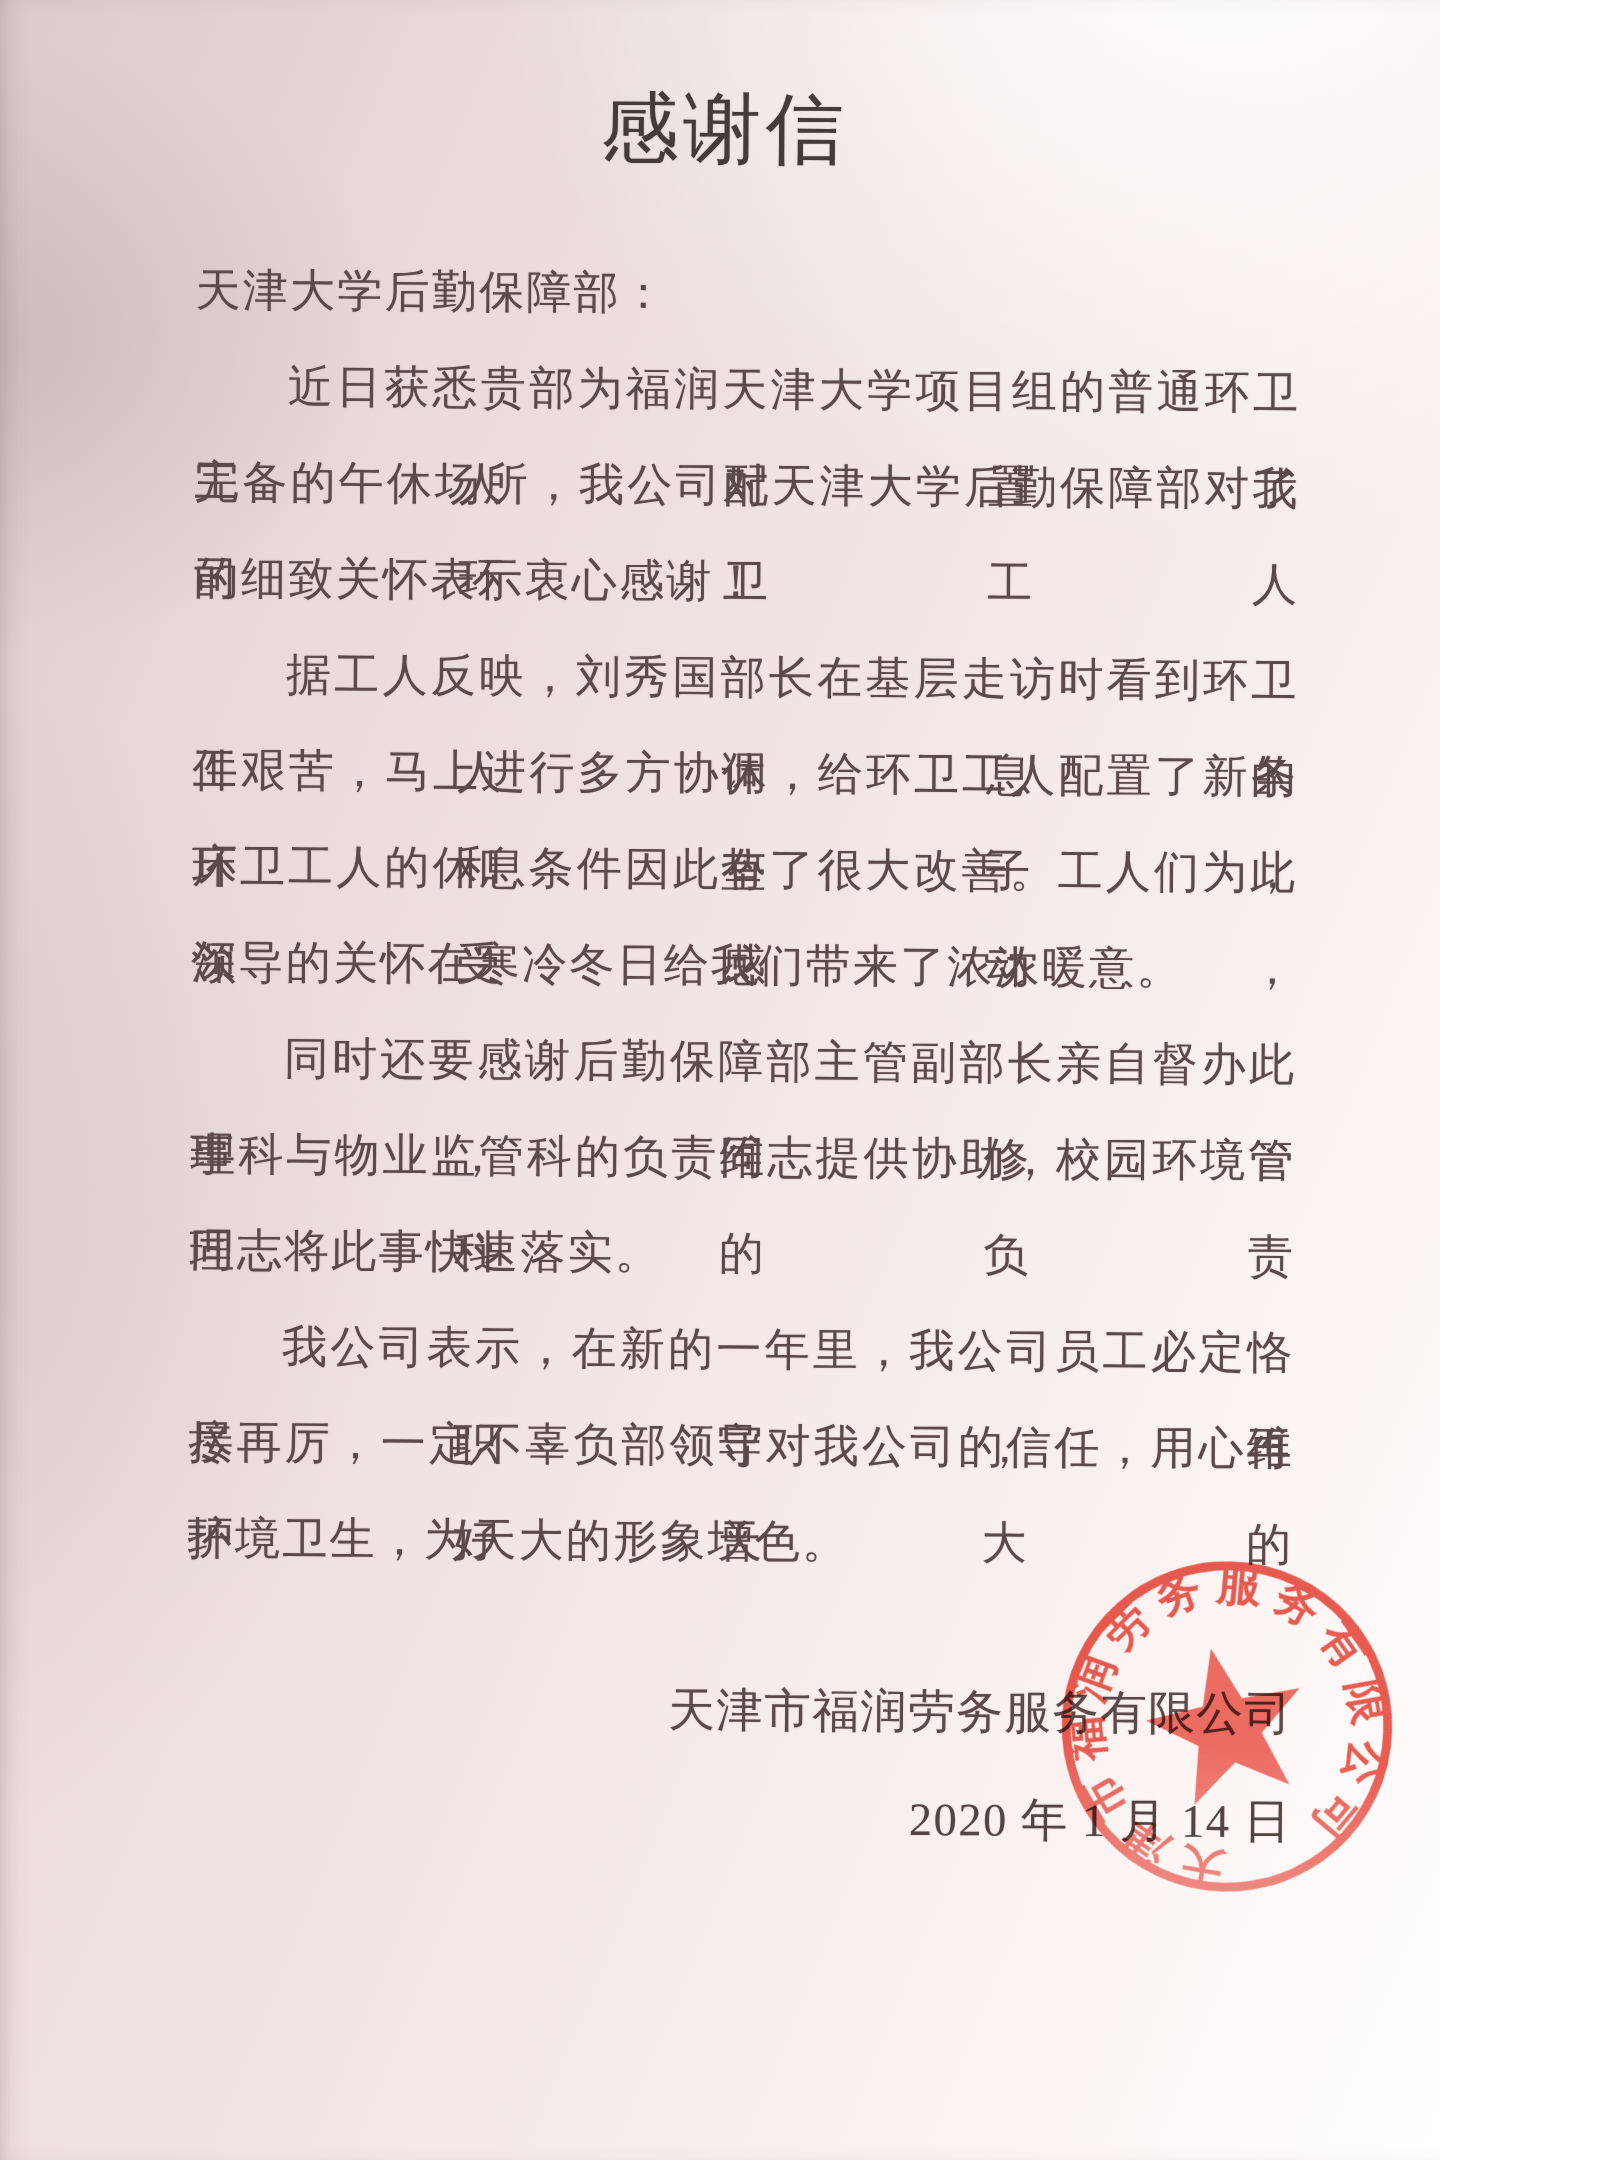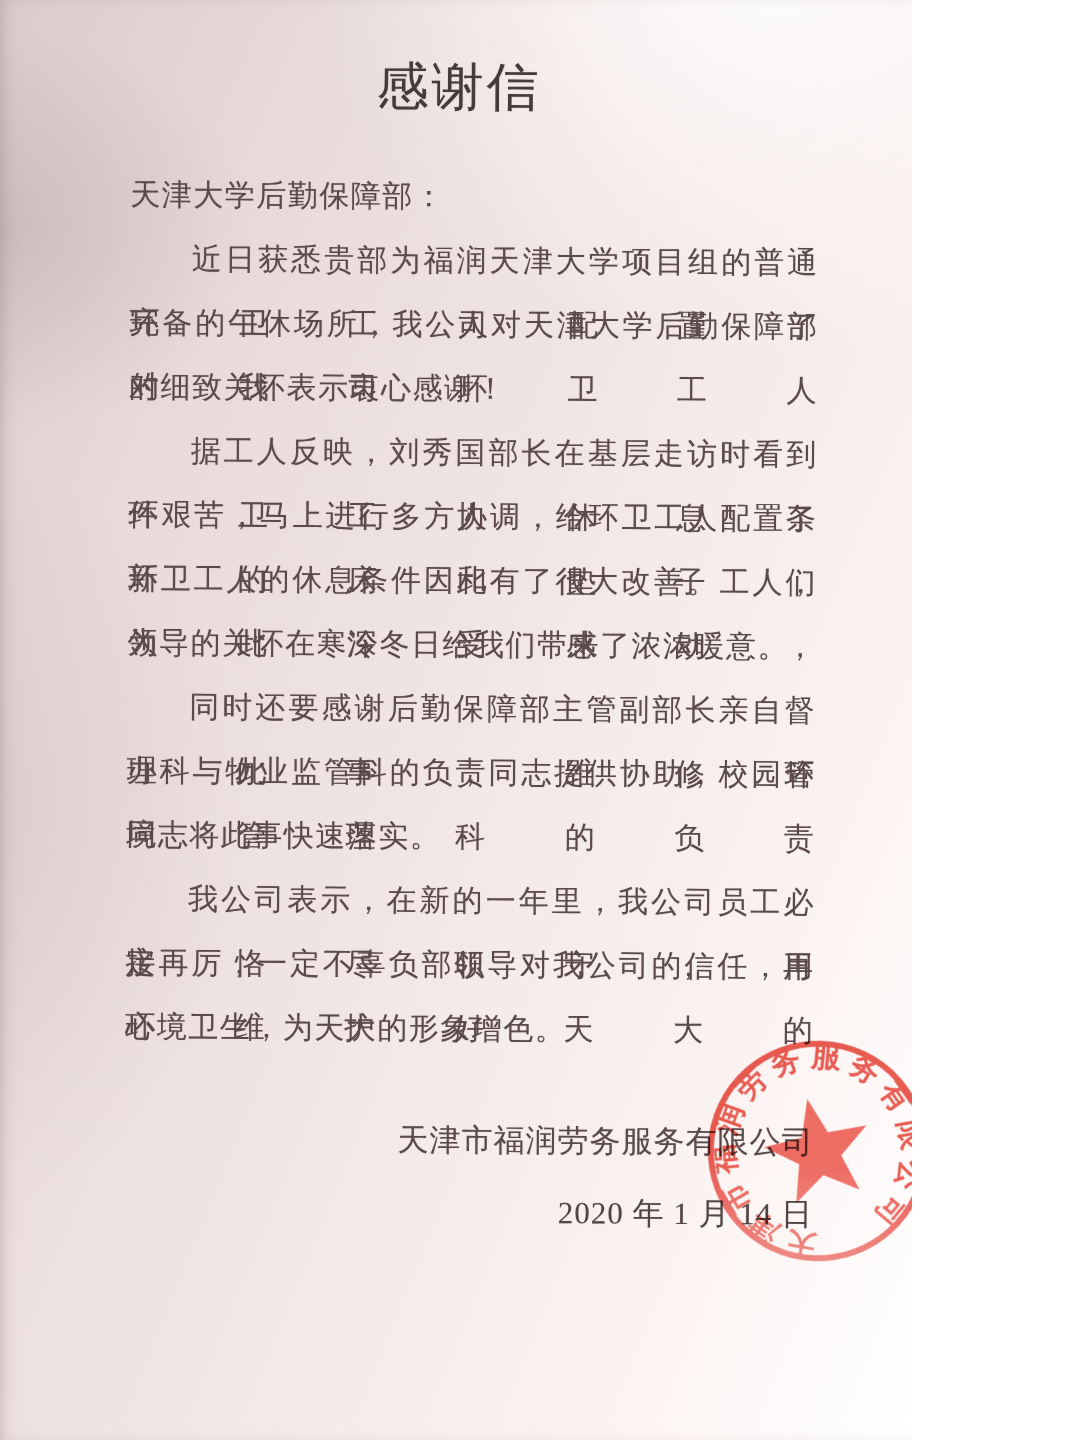--- a/index.html
+++ b/index.html
@@ -7,20 +7,21 @@
     position:relative;
     width:912px;height:1440px;
     overflow:hidden;
     font-family:"Liberation Serif","DejaVu Serif",serif;
     background:
       radial-gradient(120% 70% at 84% -4%, rgba(255,255,255,0.95) 0%, rgba(255,255,255,0) 42%),
       radial-gradient(55% 45% at -6% 58%, rgba(150,128,128,0.16) 0%, rgba(150,128,128,0) 60%),
       radial-gradient(40% 20% at 0% 16%, rgba(120,100,100,0.18) 0%, rgba(120,100,100,0) 70%),
       linear-gradient(112deg, #d9cccb 0%, #e7dad8 22%, #f2e6e4 50%, #fbf3f1 78%, #ffffff 100%);
     box-shadow: inset 10px 0 18px -10px rgba(110,90,90,0.35);
+    padding-left: 48px;
   }
   .sheet{
     position:absolute; inset:0;
     transform:rotate(0.35deg);
     transform-origin:40% 40%;
     color:#5a4a4a;
   }
   .title{
     margin:56px 0 0 0;
     text-align:center;

